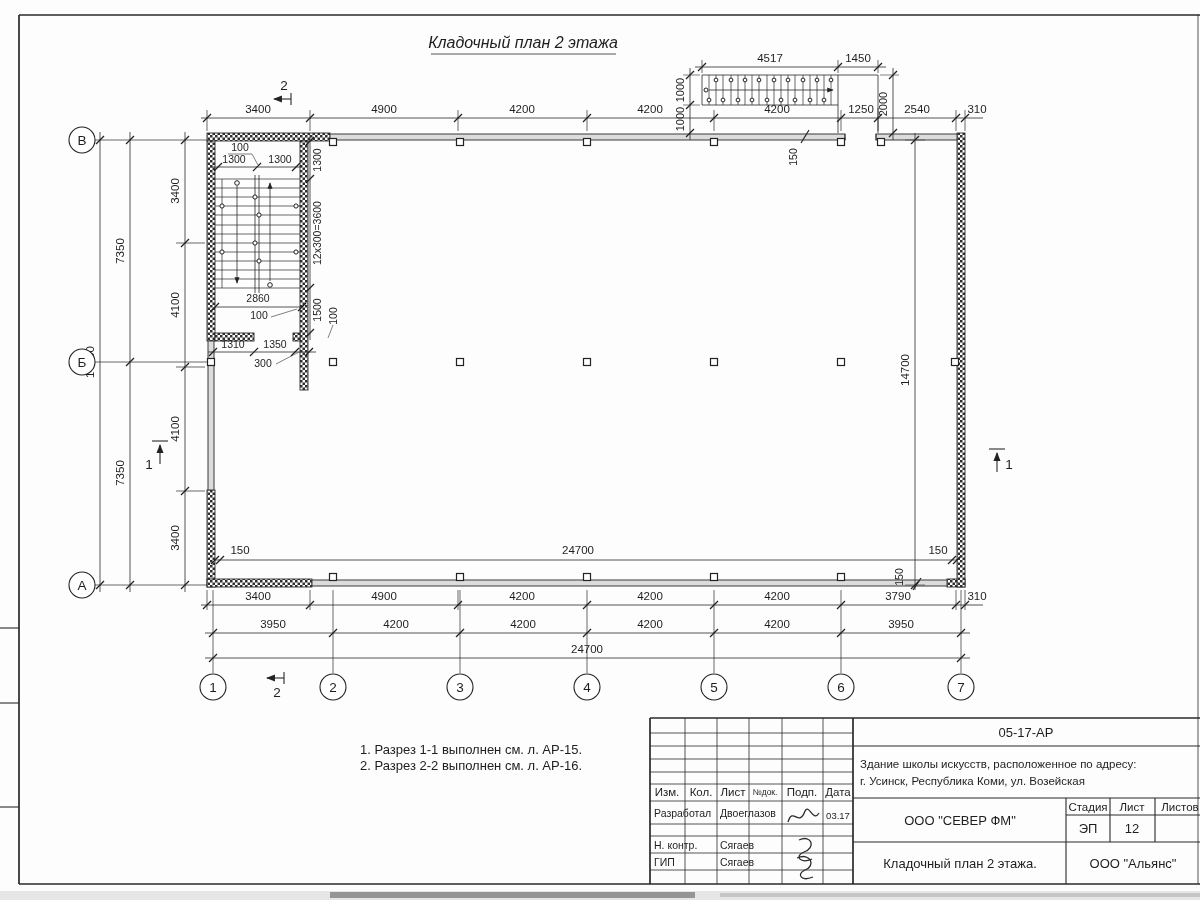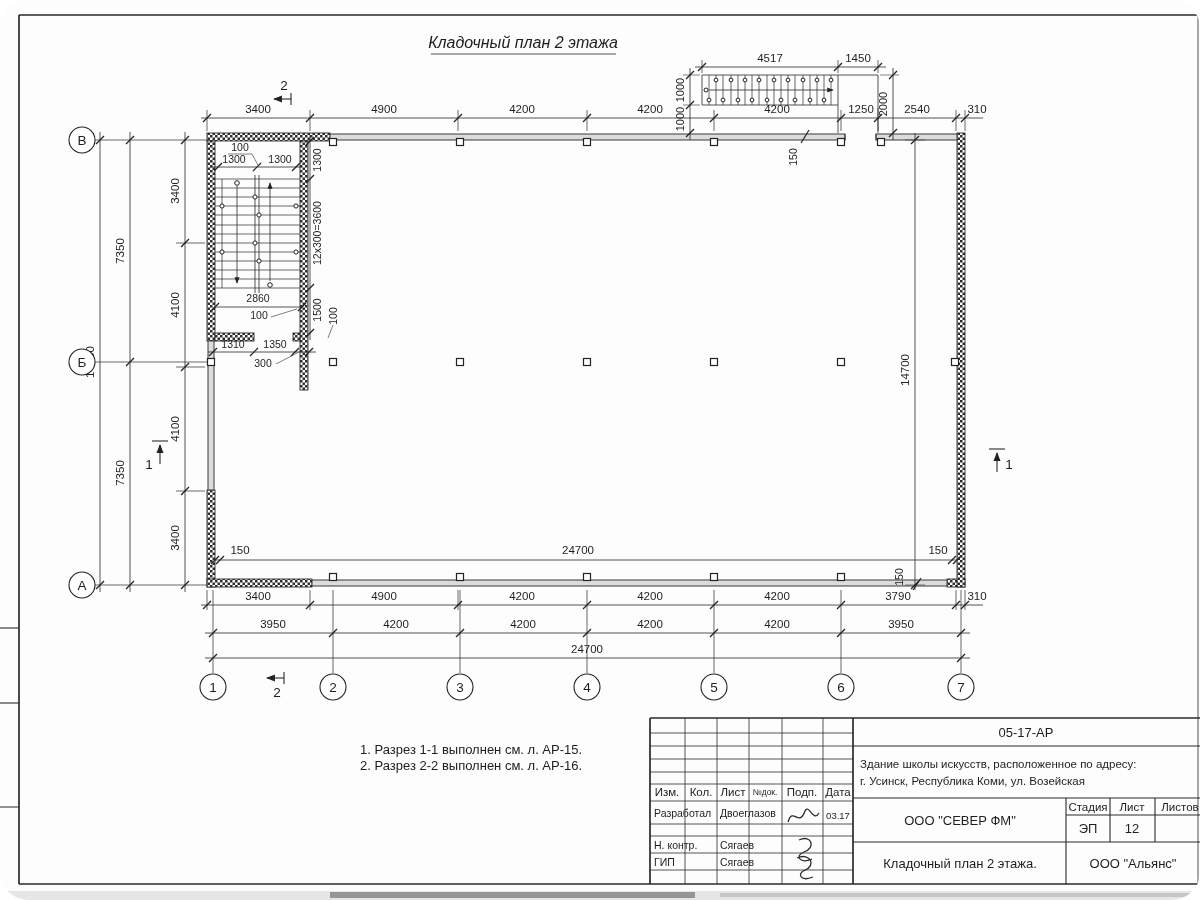--- a/index.html
+++ b/index.html
@@ -1,17 +1,17 @@
 <!DOCTYPE html>
 <html><head>
 <meta charset="utf-8">
 <style>
   html,body{margin:0;padding:0;background:#fff;}
   #sheet{position:relative;width:1200px;height:900px;background:#fdfdfd;overflow:hidden;
-         font-family:"Liberation Sans", sans-serif;border-radius:28px;}
+         font-family:"Liberation Sans", sans-serif;}
   svg{position:absolute;left:0;top:0;}
   svg line, svg path.ln, svg polyline{stroke:#2a2a2a;fill:none;}
   .w2{stroke-width:1.7;} .w1{stroke-width:1.1;} .w0{stroke-width:0.8;} .w05{stroke-width:0.7;stroke:#4a4a4a;}
   .tkk{stroke:#222;stroke-width:1.2;}
   text{fill:#1e1e1e;font-family:"Liberation Sans", sans-serif;}
   .dim{font-size:11.5px;} .dimv{font-size:11px;} .dims{font-size:10.5px;}
   .axl{font-size:13.5px;} .ttl{font-size:16px;font-style:italic;}
   .nts{font-size:13px;}
   .tb{font-size:11.5px;} .tbs{font-size:8.5px;} .tbr{font-size:10.5px;} .tbb{font-size:13px;}
   .tbd{font-size:9.5px;}

